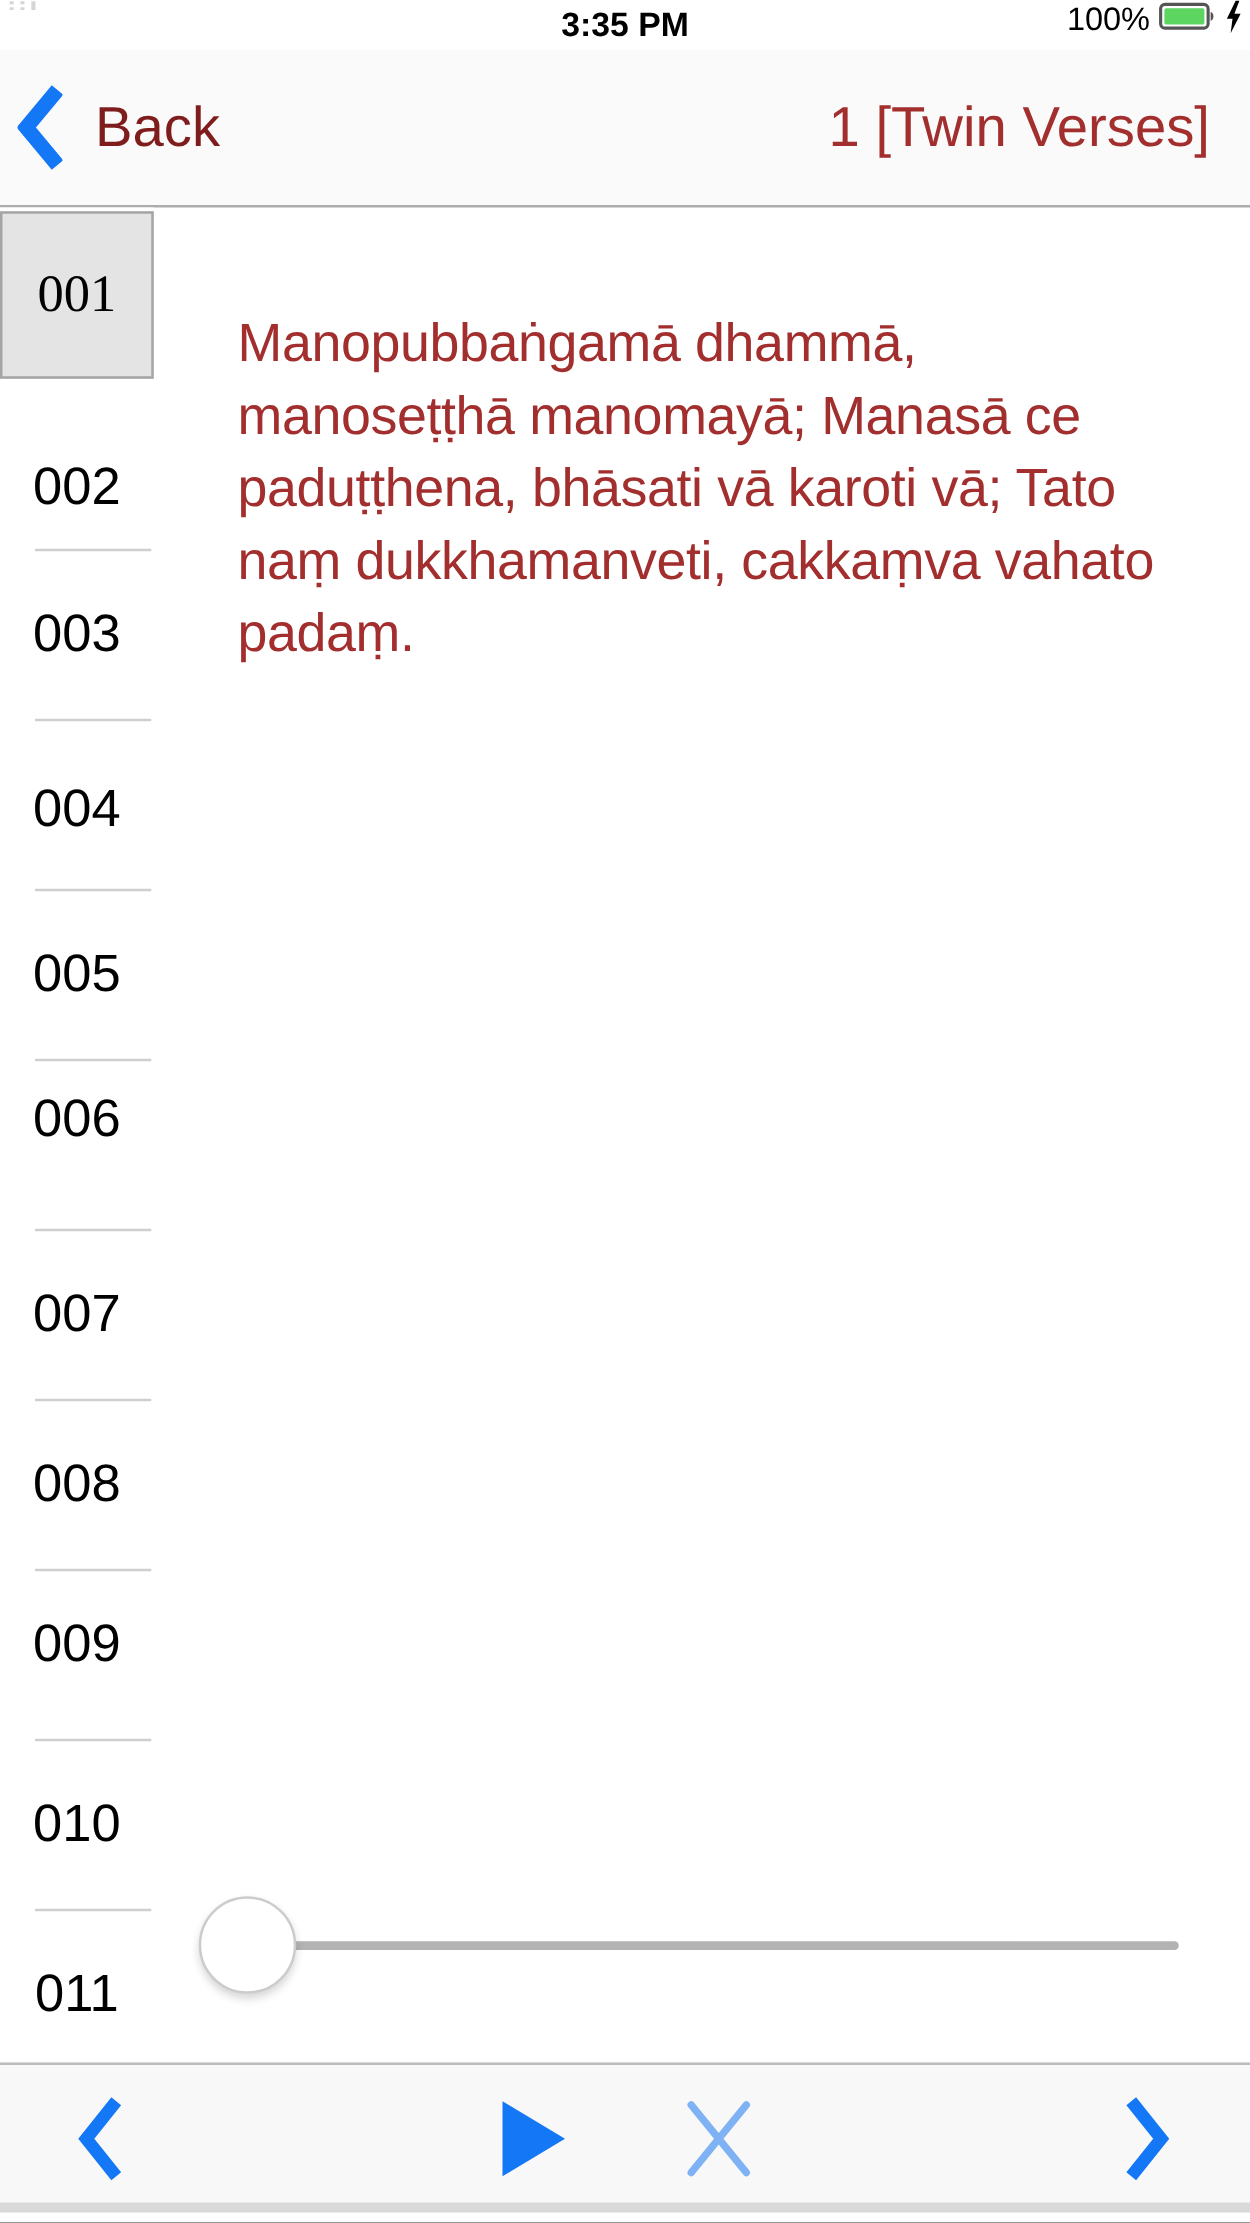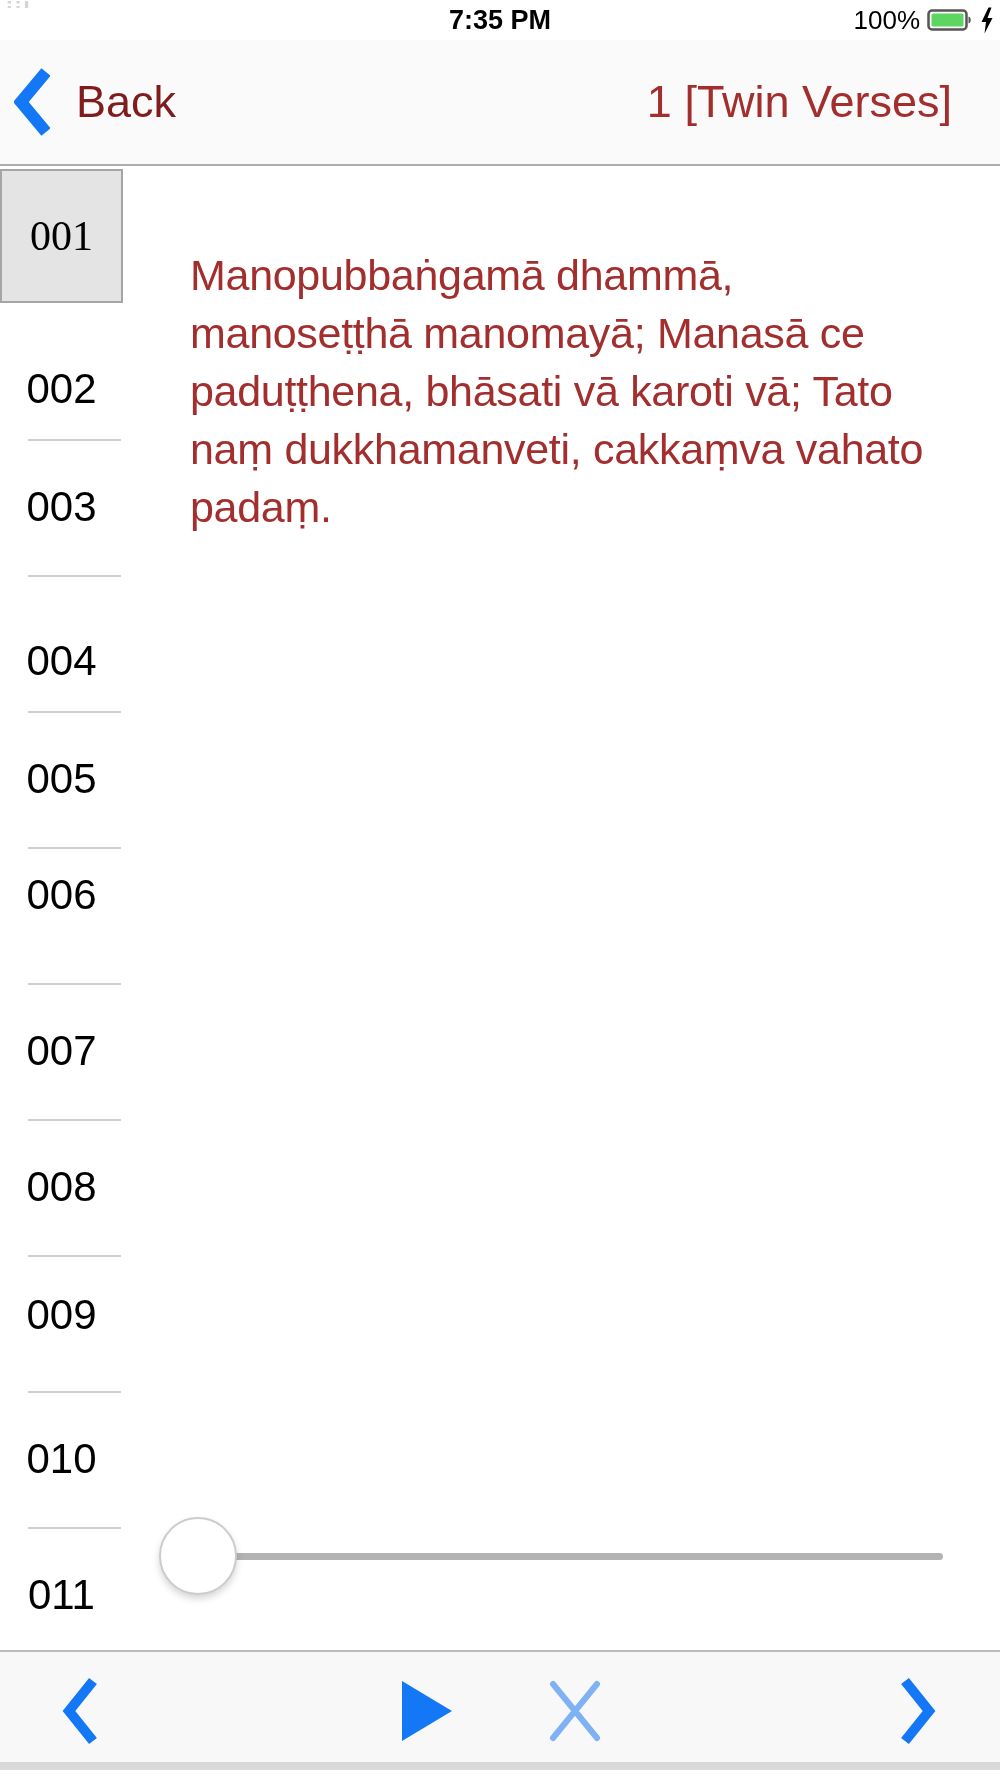--- a/index.html
+++ b/index.html
@@ -12,41 +12,41 @@
 
   
   .status-bar { position:absolute; top:0; left:0; width:100%; height:40px; background:#ffffff; }
   .status-time {
     position:absolute; top:0; left:0; width:100%; height:40px;
     display:flex; align-items:center; justify-content:center;
     font-size:27px; font-weight:600; color:#000; letter-spacing:0;
   }
   .status-right {
     position:absolute; top:0; right:6px; height:40px;
-    display:flex; align-items:center; gap:7px;
+    display:flex; gap:7px;
   }
   .battery-percent { font-size:26px; color:#000; }
   .carrier-artifact {
     position:absolute; top:-3px; left:6px; width:140px; height:11px;
     overflow:hidden; opacity:0.16; pointer-events:none;
   }
   .carrier-artifact span { font-size:24px; font-weight:700; color:#000; letter-spacing:2px; }
 
   
   .nav-bar {
     position:absolute; top:40px; left:0; width:100%; height:126px;
     background:#fafafa; border-bottom:2px solid #adadad; box-sizing:border-box;
   }
   .back-button {
     position:absolute; left:14px; top:0; height:124px;
     display:flex; align-items:center; gap:26px; cursor:pointer;
   }
   .back-label { color:#7f1d1d; font-size:45px; }
   .nav-title {
-    position:absolute; right:48px; top:0; height:124px;
+    position:absolute; right:32px; top:0; height:124px;
     display:flex; align-items:center;
     color:#a22e2e; font-size:45px;
   }
 
   
   .sidebar { position:absolute; top:166px; left:0; width:123px; height:1484px; background:#fff; }
   .sidebar-item {
     position:absolute; left:0; width:123px;
     display:flex; align-items:center; justify-content:center;
     font-size:42px; color:#000; cursor:pointer; box-sizing:border-box;
@@ -96,21 +96,21 @@
 </style>
 </head>
 <body>
 
 <div class="screen">
 
   <div class="status-bar">
     <div class="carrier-artifact">
       <span>iil ....</span>
     </div>
-    <div class="status-time">7:35 PM</div>
+    <div class="status-time">3:35 PM</div>
     <div class="status-right">
       <span class="battery-percent">100%</span>
       <span>
         <svg width="46" height="26" viewBox="0 0 46 26">
           <rect x="1.5" y="3.5" width="38" height="19" rx="3.5" fill="none" stroke="#555555" stroke-width="2.5"></rect>
           <rect x="4.5" y="6.5" width="32" height="13" rx="1.5" fill="#5cd561"></rect>
           <path d="M41.5 9.5 v7 c3-0.6 3-6.4 0-7z" fill="#555555"></path>
         </svg>
       </span>
       <span>
@@ -132,21 +132,21 @@
     </div>
     <div class="nav-title">1 [Twin Verses]</div>
   </div>
 
   <div class="sidebar">
     <div class="sidebar-item selected" style="top:3px; height:134px;font-family:Liberation Serif, serif;">001</div>
     <div class="sidebar-item" style="top:137px; height:172px;">002</div>
     <div class="sidebar-divider" style="top:273px;"></div>
     <div class="sidebar-item" style="top:273px; height:136px;">003</div>
     <div class="sidebar-divider" style="top:409px;"></div>
-    <div class="sidebar-item" style="top:427px; height:136px;">004</div>
+    <div class="sidebar-item" style="top:413px; height:136px;">004</div>
     <div class="sidebar-divider" style="top:545px;"></div>
     <div class="sidebar-item" style="top:545px; height:136px;">005</div>
     <div class="sidebar-divider" style="top:681px;"></div>
     <div class="sidebar-item" style="top:681px; height:96px;">006</div>
     <div class="sidebar-divider" style="top:817px;"></div>
     <div class="sidebar-item" style="top:817px; height:136px;">007</div>
     <div class="sidebar-divider" style="top:953px;"></div>
     <div class="sidebar-item" style="top:953px; height:136px;">008</div>
     <div class="sidebar-divider" style="top:1089px;"></div>
     <div class="sidebar-item" style="top:1089px; height:120px;">009</div>

